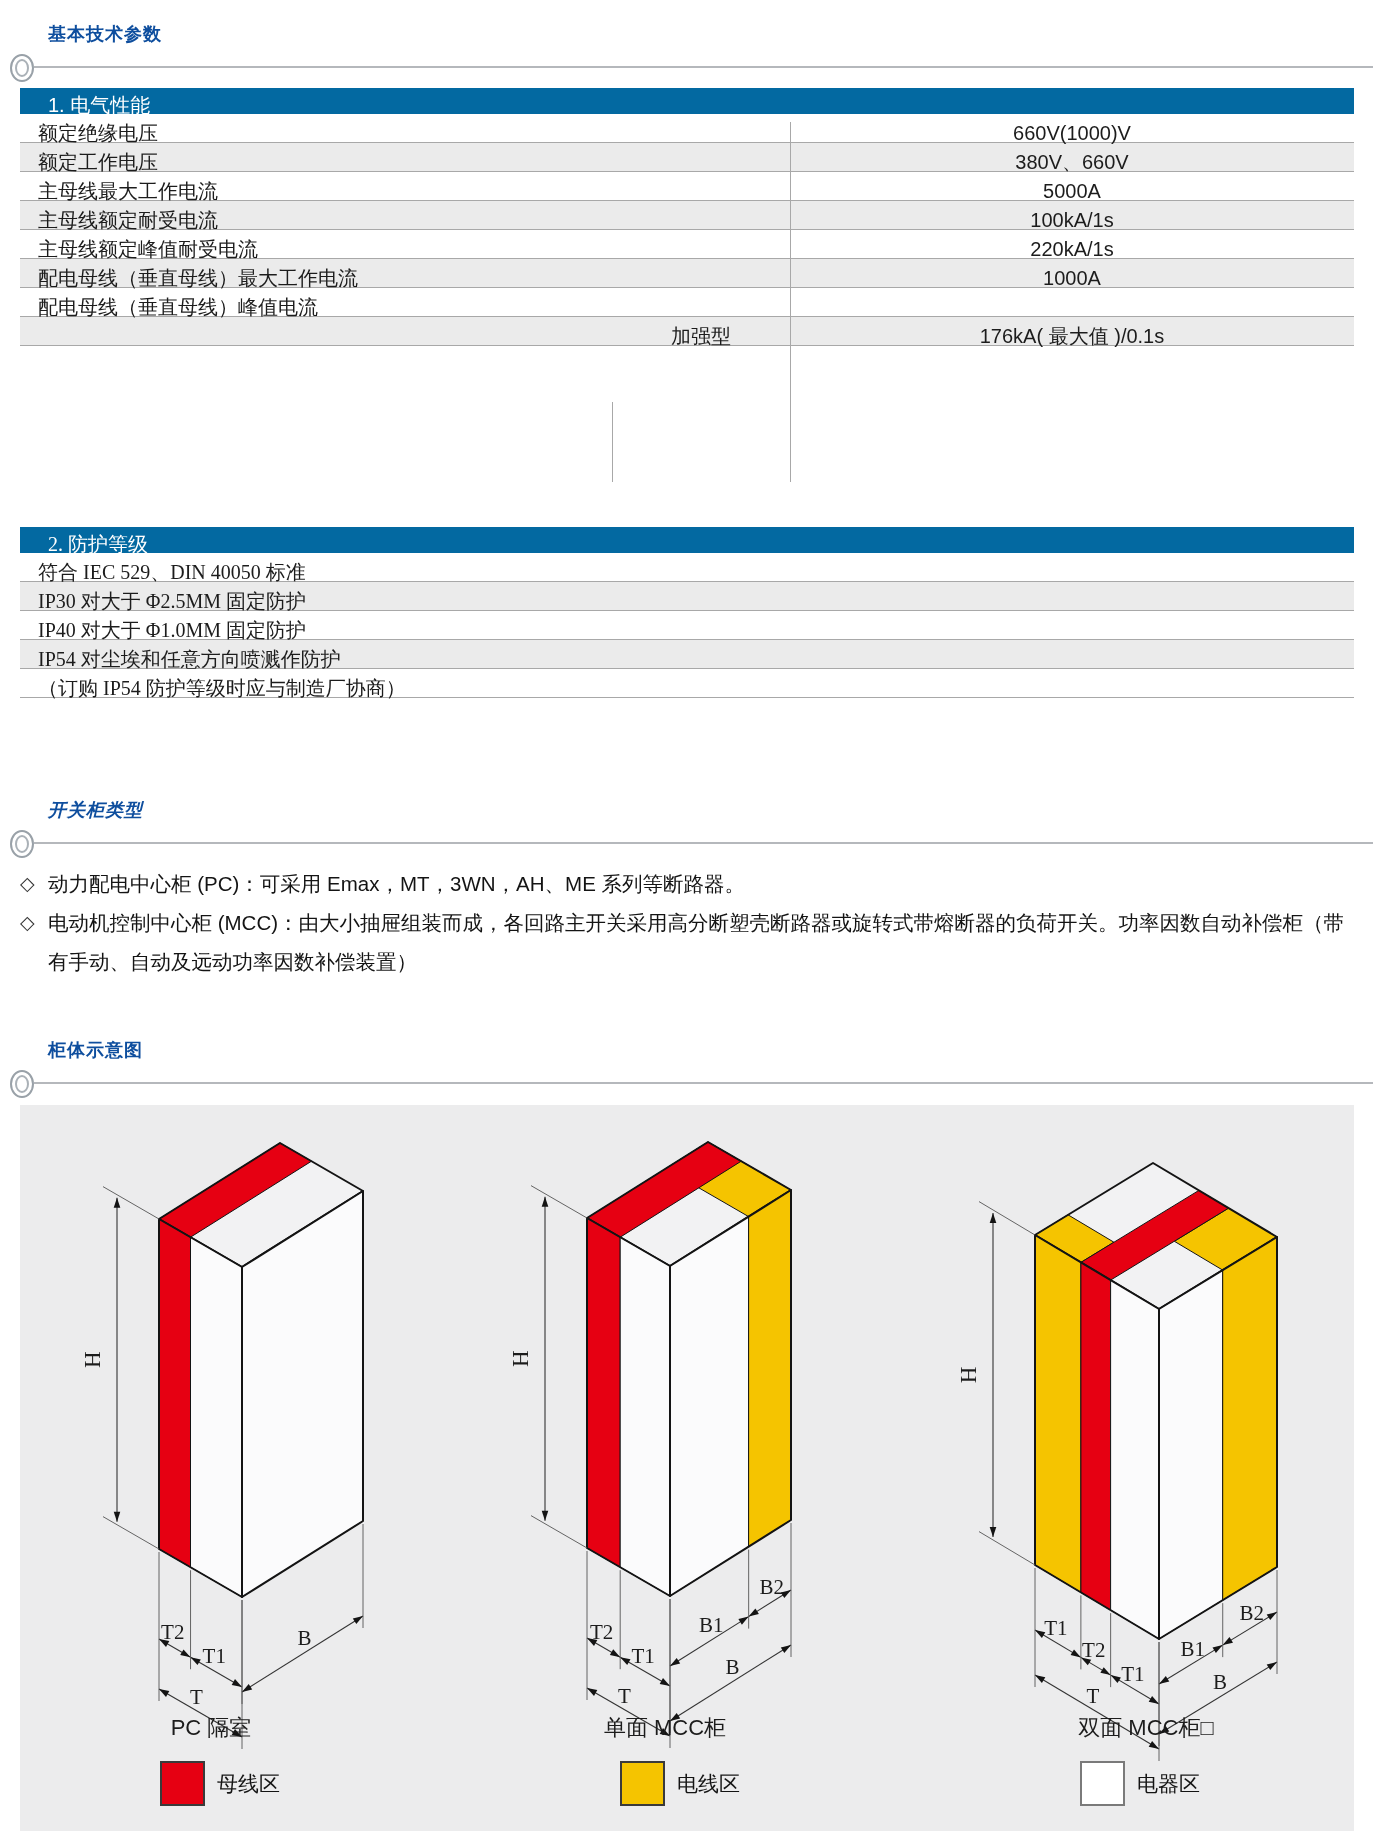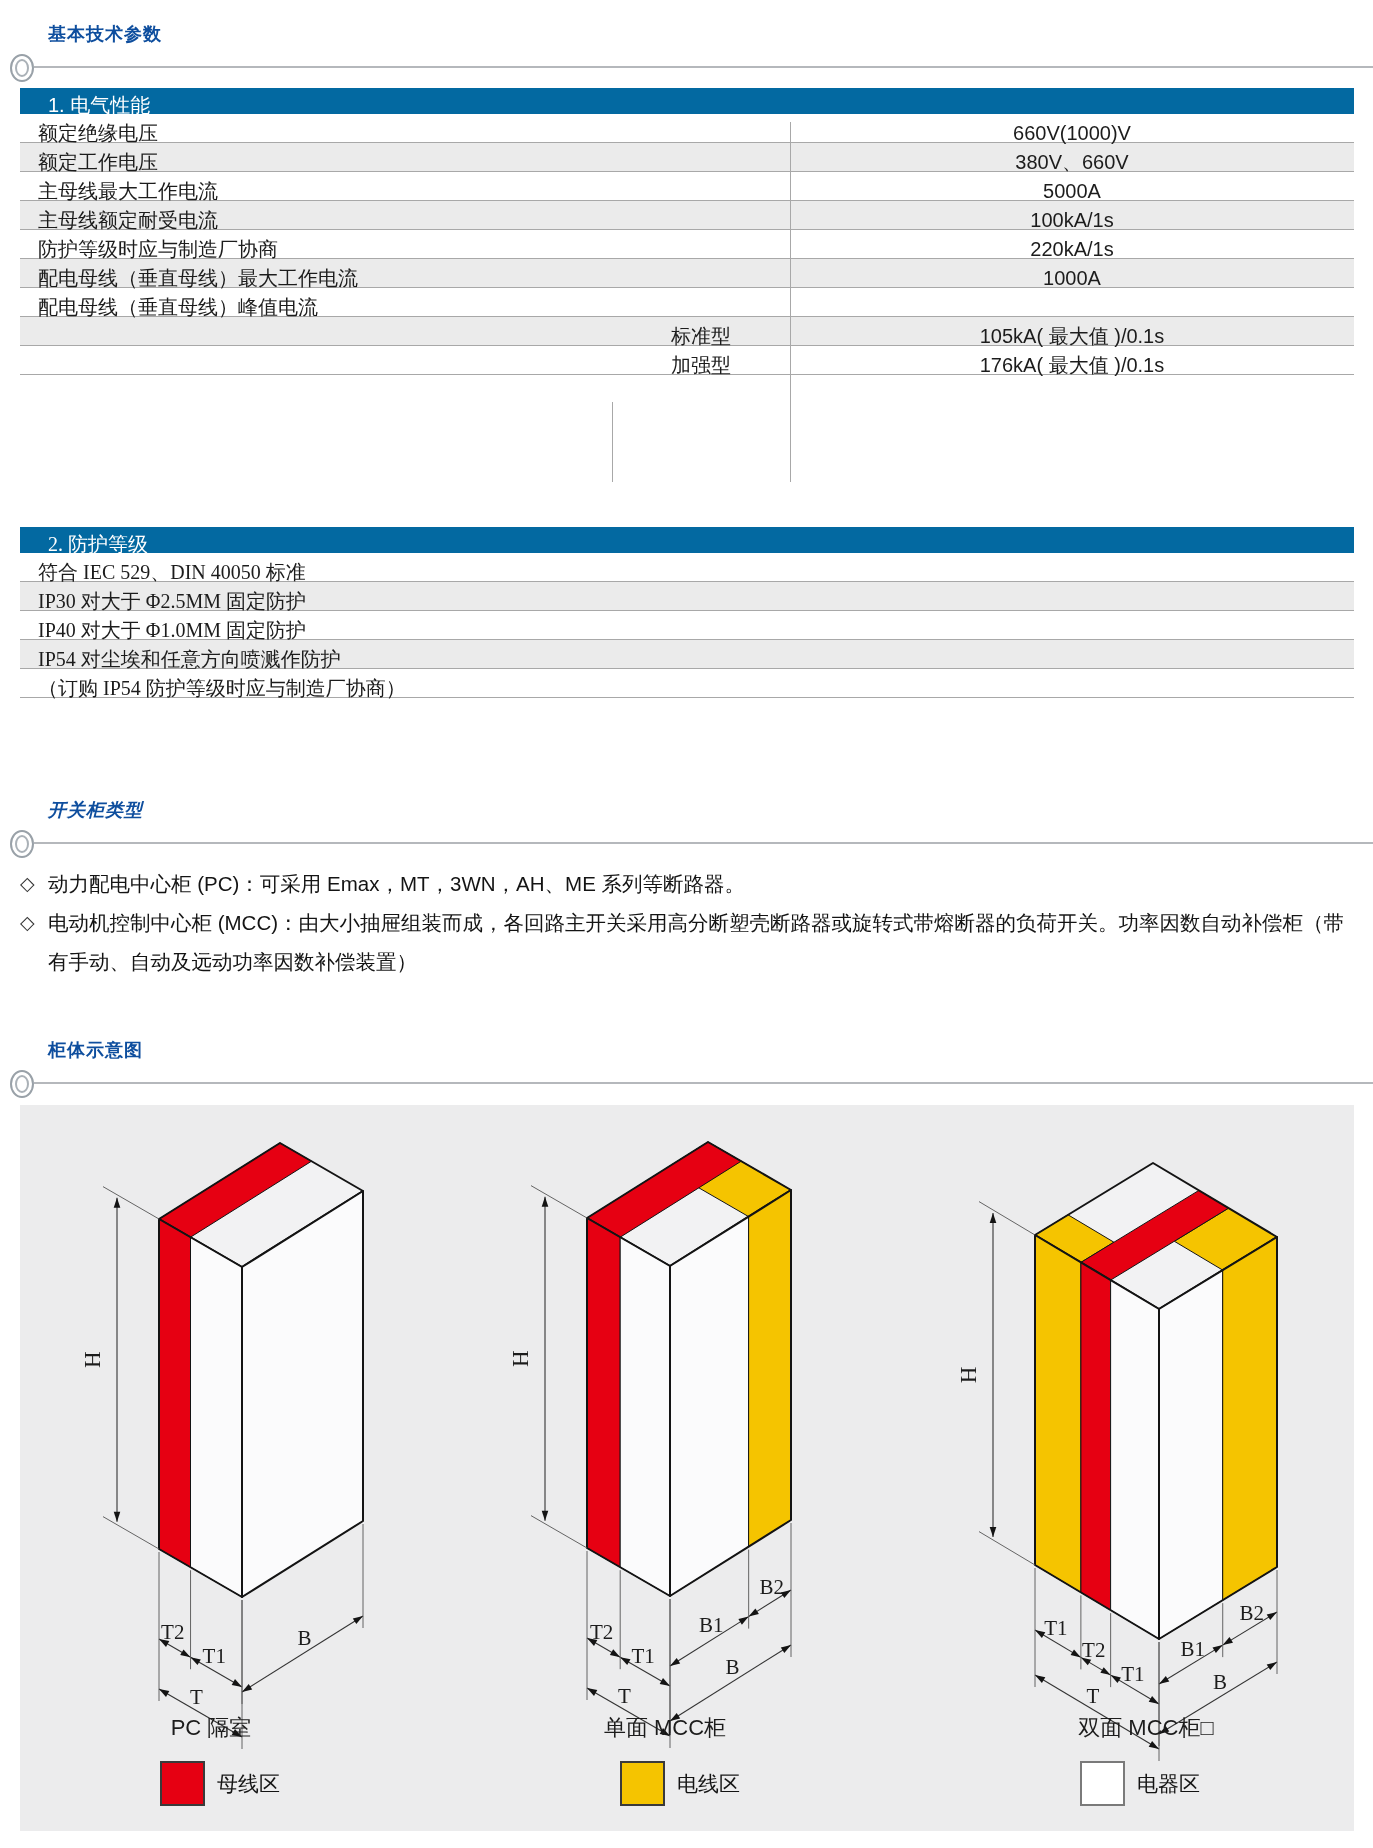--- a/index.html
+++ b/index.html
@@ -56,35 +56,30 @@
       </div>
       <div class="t-row">
         <div class="t-label">主母线最大工作电流</div>
         <div class="t-value">5000A</div>
       </div>
       <div class="t-row">
         <div class="t-label">主母线额定耐受电流</div>
         <div class="t-value">100kA/1s</div>
       </div>
       <div class="t-row">
-        <div class="t-label">防护等级时应与制造厂协商</div>
+        <div class="t-label">主母线额定峰值耐受电流</div>
         <div class="t-value">220kA/1s</div>
       </div>
       <div class="t-row">
         <div class="t-label">配电母线（垂直母线）最大工作电流</div>
         <div class="t-value">1000A</div>
       </div>
       <div class="t-row">
         <div class="t-label">配电母线（垂直母线）峰值电流</div>
         <div class="t-value"></div>
-      </div>
-      <div class="t-row">
-        <div class="t-spacer"></div>
-        <div class="t-sub">标准型</div>
-        <div class="t-value">105kA( 最大值 )/0.1s</div>
       </div>
       <div class="t-row">
         <div class="t-spacer"></div>
         <div class="t-sub">加强型</div>
         <div class="t-value">176kA( 最大值 )/0.1s</div>
       </div>
     </div>
     <div class="vline vline-main"></div>
     <div class="vline vline-sub"></div>
   </div>

